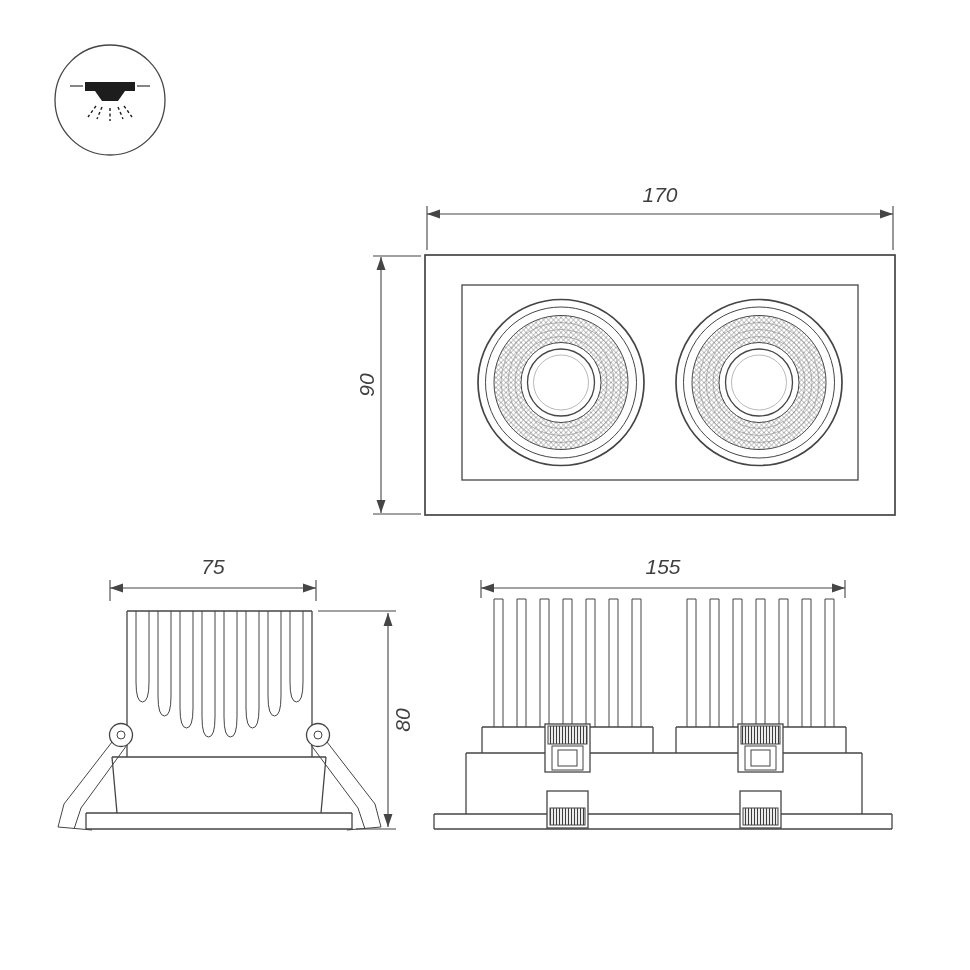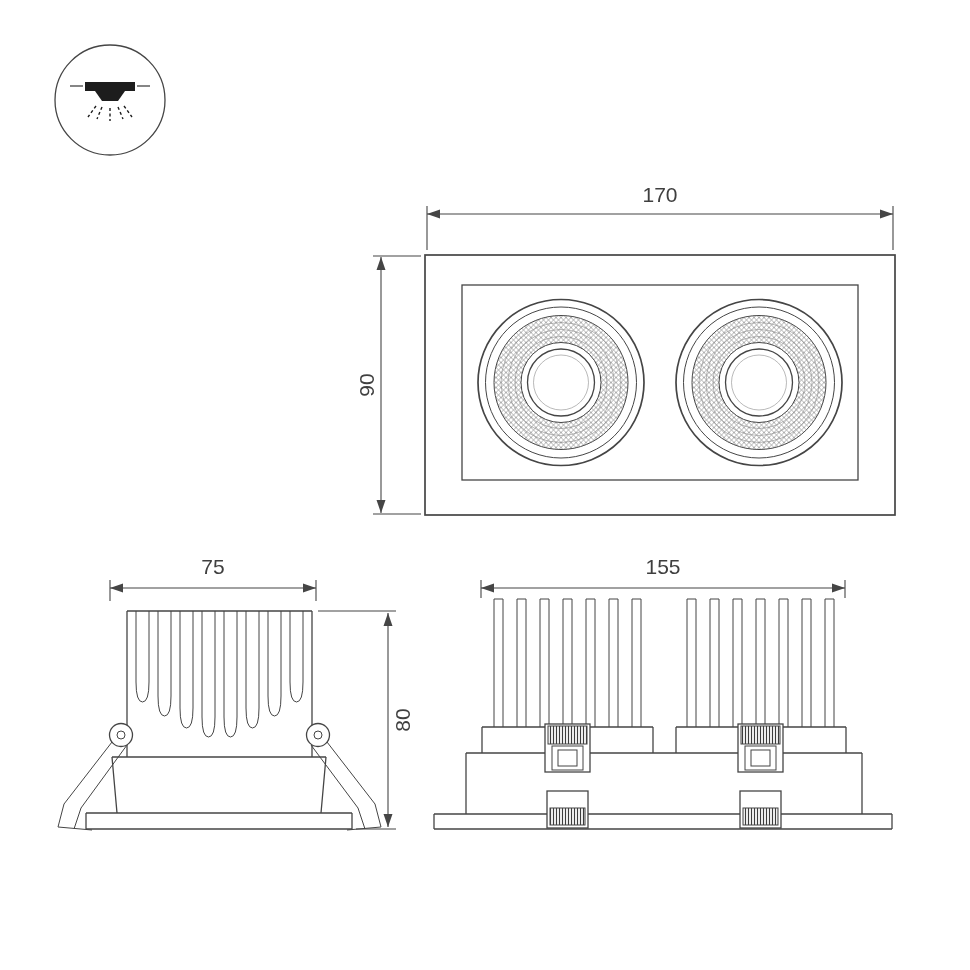--- a/index.html
+++ b/index.html
@@ -1,17 +1,17 @@
 <!DOCTYPE html>
 <html><head>
 <meta charset="utf-8">
 <style>
   html,body{margin:0;padding:0;background:#ffffff;}
   .stage{position:relative;width:970px;height:970px;background:#ffffff;overflow:hidden;
-         font-family:"Liberation Sans","DejaVu Sans",sans-serif;}
+         font-family:"Liberation Sans","DejaVu Sans",sans-serif;font-style:italic;}
   svg{display:block;}
   .ln{fill:none;stroke:#454545;stroke-width:1.3;}
   .th{stroke-width:1.7;}
   .tn{stroke-width:1;}
   .lt{stroke:#8a8a8a;stroke-width:0.6;}
   .dim{fill:none;stroke:#454545;stroke-width:1.1;}
   .dark{fill:#1d1d1d;stroke:none;}
   .wfill{fill:#ffffff;stroke:#454545;stroke-width:1.3;}
   .dim-label{font-family:"Liberation Sans","DejaVu Sans",sans-serif;font-size:21px;fill:#3f3f3f;text-anchor:middle;}
   .ray{fill:none;stroke:#1d1d1d;stroke-width:1.4;stroke-dasharray:3 2.5;}

